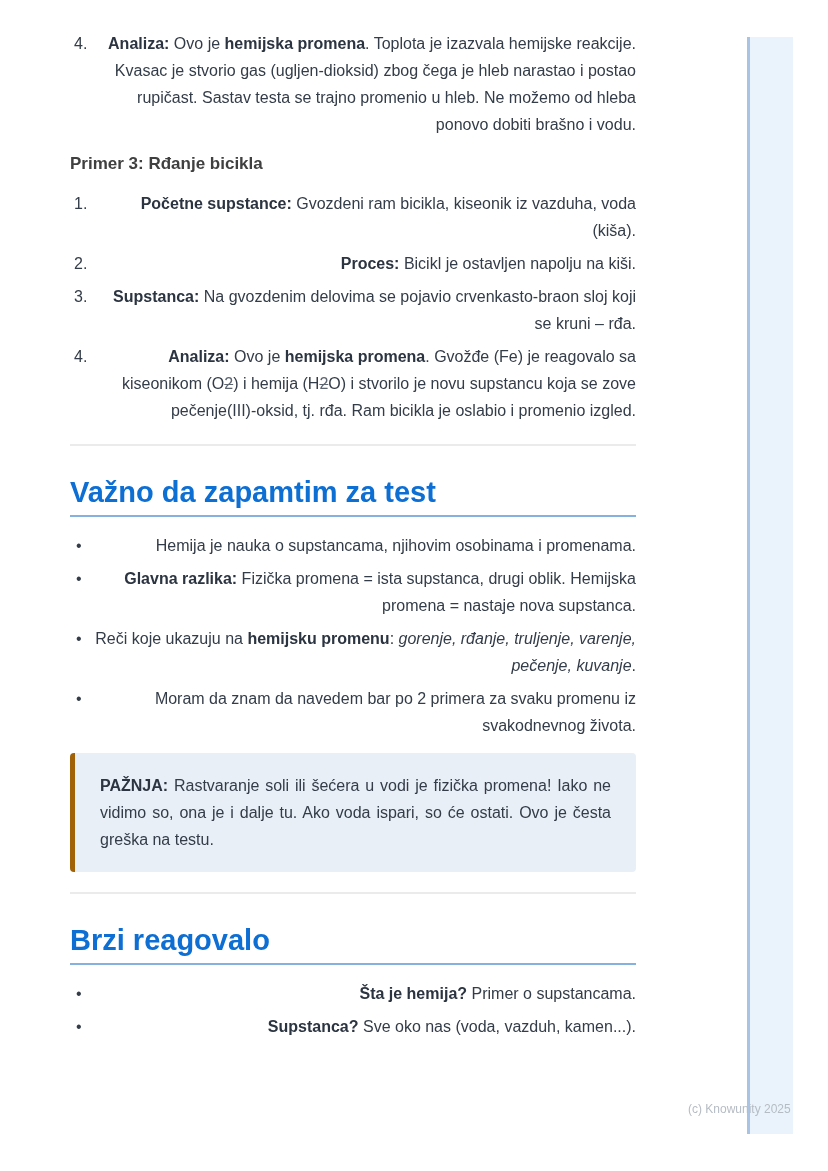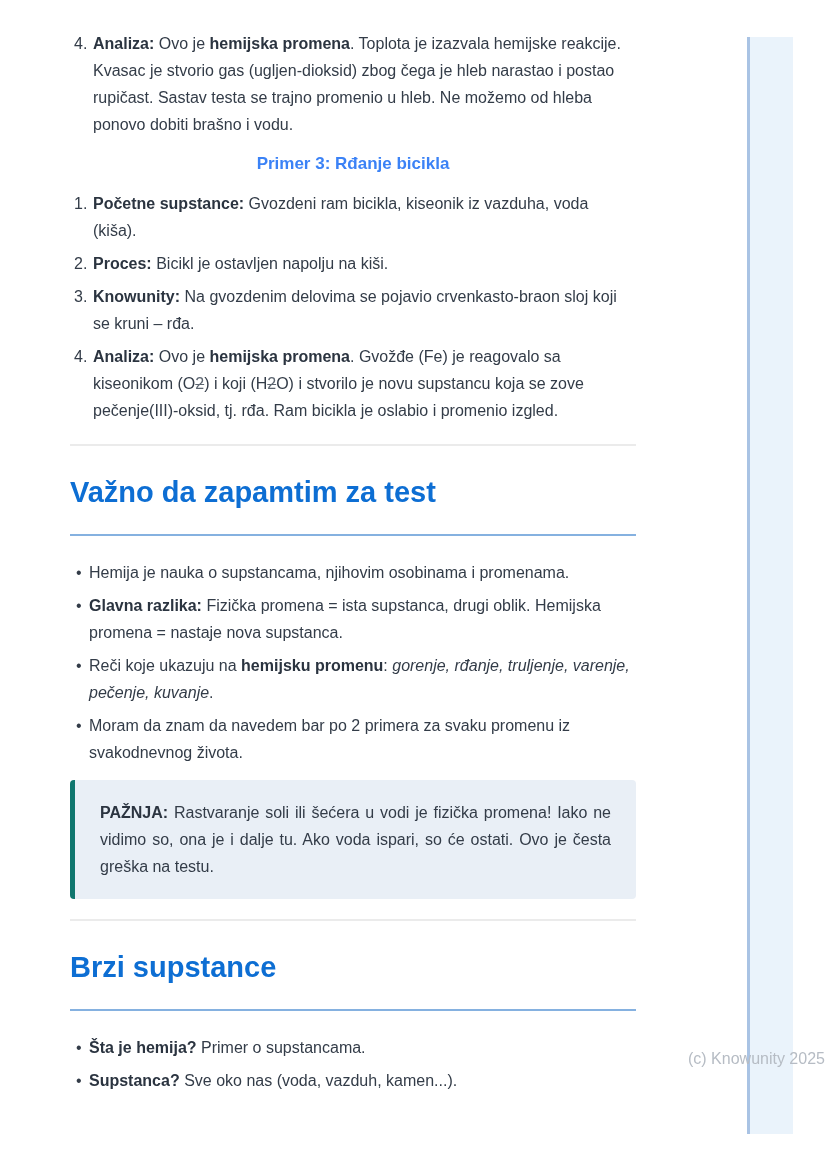--- a/index.html
+++ b/index.html
@@ -33,59 +33,58 @@
     z-index: 2;
   }
 
   ol, ul { margin: 0; padding: 0; list-style: none; }
   li { display: flex; margin-bottom: 6px; }
   .marker { flex: none; width: 23px; padding-left: 4px; box-sizing: border-box; }
   ul.bullet-list li::before {
     content: "\2022";
     flex: none; width: 19px; padding-left: 6px; box-sizing: border-box;
   }
-  .li-text { flex: 1; }
+  .li-text { flex: 1; text-align: right; }
 
   .b { font-weight: 700; color: #2b3440; }
   .i { font-style: italic; }
   .s { text-decoration: line-through; color: #5c6570; }
 
   h3.sub {
     font-size: 17px; line-height: 24px;
-    font-weight: 700; color: #3b82f6;
+    font-weight: 700; color: #404040;
     margin: 14px 0 14px;
-    text-align: center;
   }
   h1.sec {
     font-size: 29px; line-height: 37px;
     font-weight: 700; color: #0d6ed3;
-    margin: 28px 0 23px;
-    padding-bottom: 23px;
+    margin: 28px 0 15px;
+    padding-bottom: 4px;
     border-bottom: 2px solid #85b1e0;
   }
   hr.rule {
     border: none;
     border-top: 2px solid #ebebeb;
     margin: 20px 0 0;
   }
 
   .callout {
     margin-top: 14px;
     background: #e9eff6;
-    border-left: 5px solid #0f766e;
+    border-left: 5px solid #a16207;
     border-radius: 4px;
     padding: 19px 25px;
     text-align: justify;
   }
   .callout p { margin: 0; }
 
   .watermark {
     position: absolute;
-    left: 688px; top: 1052px;
-    font-size: 16px; line-height: 14px;
+    left: 688px; top: 1102px;
+    font-size: 12px; line-height: 14px;
     color: #b6bcc4;
     z-index: 3;
     white-space: nowrap;
   }
 </style>
 </head>
 <body>
 
 <div class="page">
 
@@ -106,25 +105,25 @@
         <li>
           <span class="marker">1.</span>
           <span class="li-text"><span class="b">Početne supstance:</span><span> Gvozdeni ram bicikla, kiseonik iz vazduha, voda (kiša).</span></span>
         </li>
         <li>
           <span class="marker">2.</span>
           <span class="li-text"><span class="b">Proces:</span><span> Bicikl je ostavljen napolju na kiši.</span></span>
         </li>
         <li>
           <span class="marker">3.</span>
-          <span class="li-text"><span class="b">Knowunity:</span><span> Na gvozdenim delovima se pojavio crvenkasto-braon sloj koji se kruni – rđa.</span></span>
+          <span class="li-text"><span class="b">Supstanca:</span><span> Na gvozdenim delovima se pojavio crvenkasto-braon sloj koji se kruni – rđa.</span></span>
         </li>
         <li>
           <span class="marker">4.</span>
-          <span class="li-text"><span class="b">Analiza:</span><span> Ovo je </span><span class="b">hemijska promena</span><span>. Gvožđe (Fe) je reagovalo sa kiseonikom (O</span><span class="s">2</span><span>) i koji (H</span><span class="s">2</span><span>O) i stvorilo je novu supstancu koja se zove pečenje(III)-oksid, tj. rđa. Ram bicikla je oslabio i promenio izgled.</span></span>
+          <span class="li-text"><span class="b">Analiza:</span><span> Ovo je </span><span class="b">hemijska promena</span><span>. Gvožđe (Fe) je reagovalo sa kiseonikom (O</span><span class="s">2</span><span>) i hemija (H</span><span class="s">2</span><span>O) i stvorilo je novu supstancu koja se zove pečenje(III)-oksid, tj. rđa. Ram bicikla je oslabio i promenio izgled.</span></span>
         </li>
       </ol>
 
     <hr class="rule">
 
     <h1 class="sec">Važno da zapamtim za test</h1>
 
     <ul class="bullet-list">
         <li>
           <span class="li-text"><span>Hemija je nauka o supstancama, njihovim osobinama i promenama.</span></span>
@@ -139,21 +138,21 @@
           <span class="li-text"><span>Moram da znam da navedem bar po 2 primera za svaku promenu iz svakodnevnog života.</span></span>
         </li>
       </ul>
 
     <aside class="callout">
       <p><span class="b">PAŽNJA:</span><span> Rastvaranje soli ili šećera u vodi je fizička promena! Iako ne vidimo so, ona je i dalje tu. Ako voda ispari, so će ostati. Ovo je česta greška na testu.</span></p>
     </aside>
 
     <hr class="rule">
 
-    <h1 class="sec">Brzi supstance</h1>
+    <h1 class="sec">Brzi reagovalo</h1>
 
     <ul class="bullet-list">
         <li>
           <span class="li-text"><span class="b">Šta je hemija?</span><span> Primer o supstancama.</span></span>
         </li>
         <li>
           <span class="li-text"><span class="b">Supstanca?</span><span> Sve oko nas (voda, vazduh, kamen...).</span></span>
         </li>
       </ul>
 

